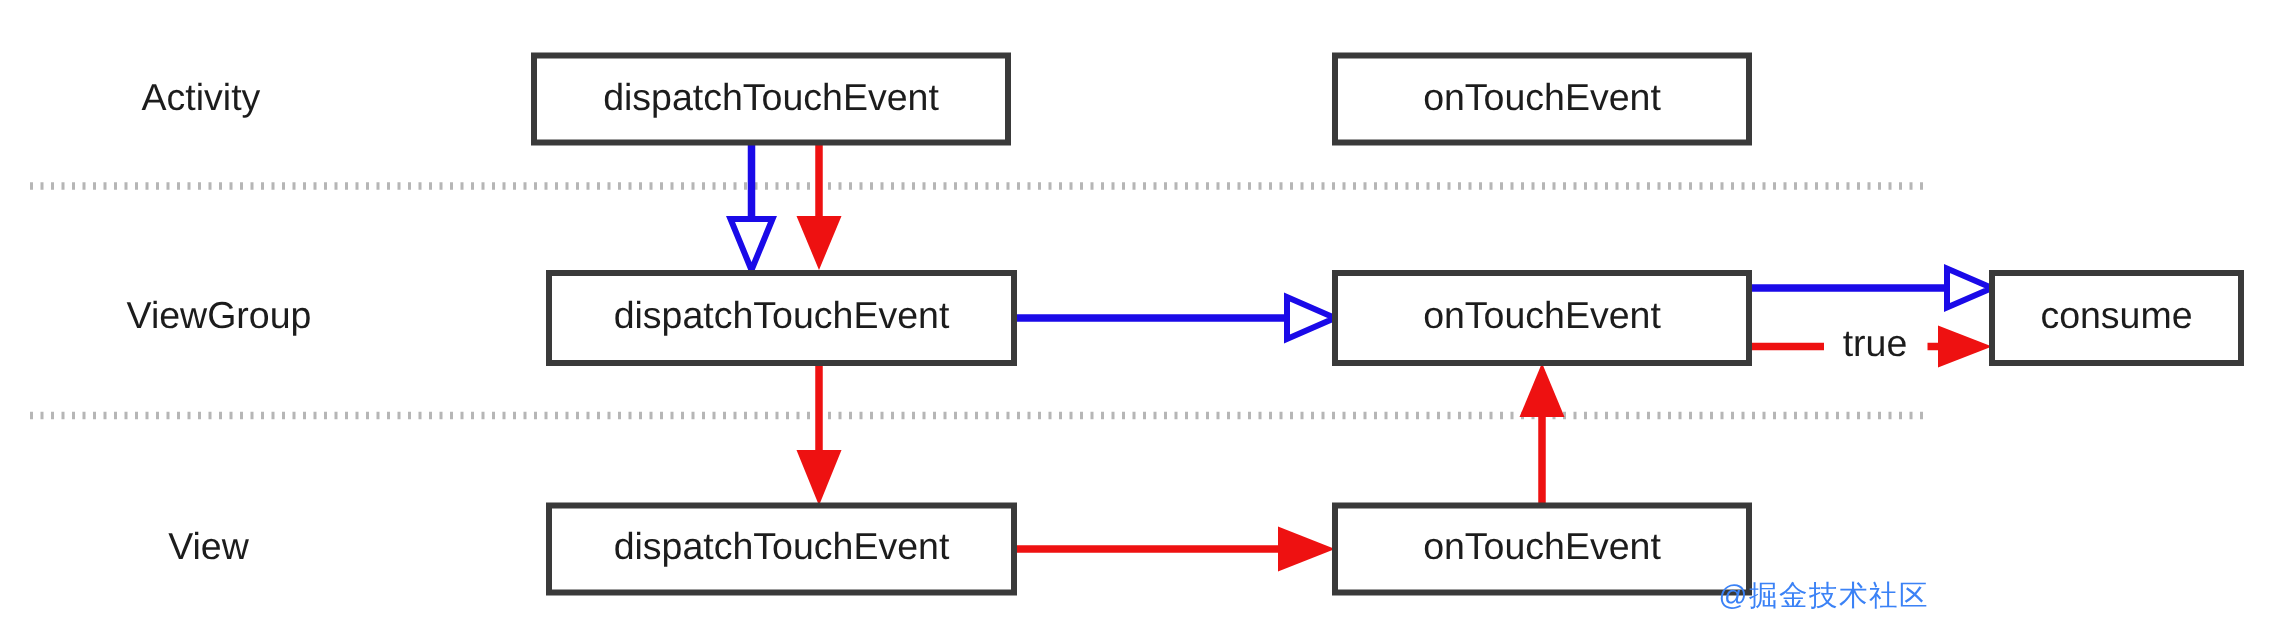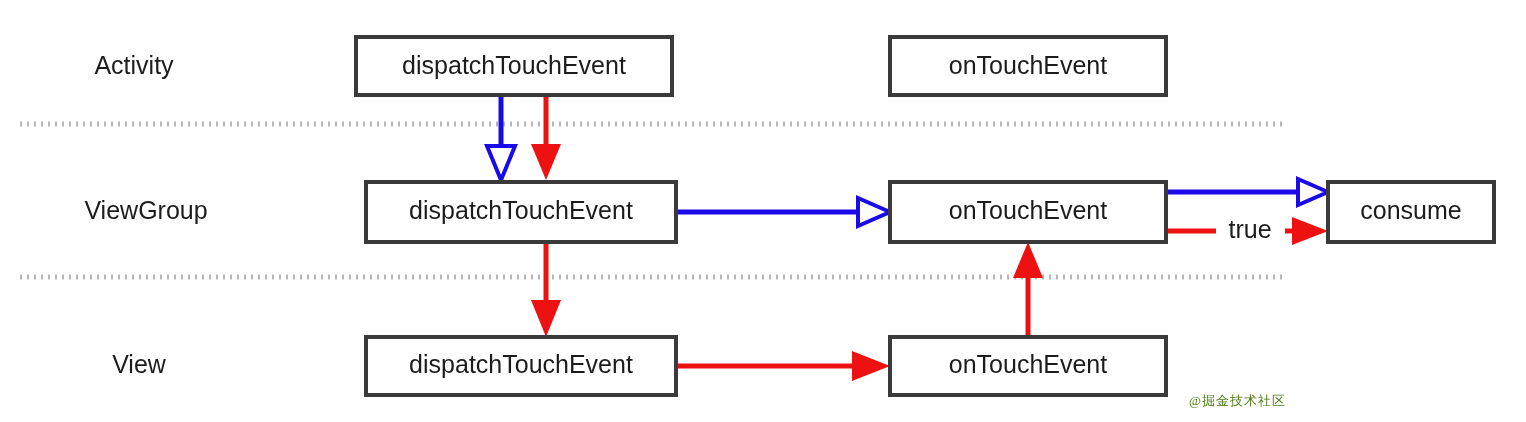--- a/index.html
+++ b/index.html
@@ -67,23 +67,23 @@
     stroke: #ee1111;
     stroke-width: 5;
     fill: none;
   }
   .head-solid-red { fill: #ee1111; stroke: none; }
   .head-hollow-blue { fill: #ffffff; stroke: #1a0ae8; stroke-width: 4; }
   .watermark {
     position: absolute;
     right: 26px;
     bottom: 12px;
-    font-family: Liberation Serif, serif;
-    font-size: 13px;
-    color: #4d7c0f;
+    font-family: Liberation Sans, sans-serif;
+    font-size: 19px;
+    color: #3b82f6;
     letter-spacing: 1px;
     user-select: none;
     white-space: nowrap;
   }
 </style>
 </head>
 <body>
 
 <div id="diagram-root">
 

